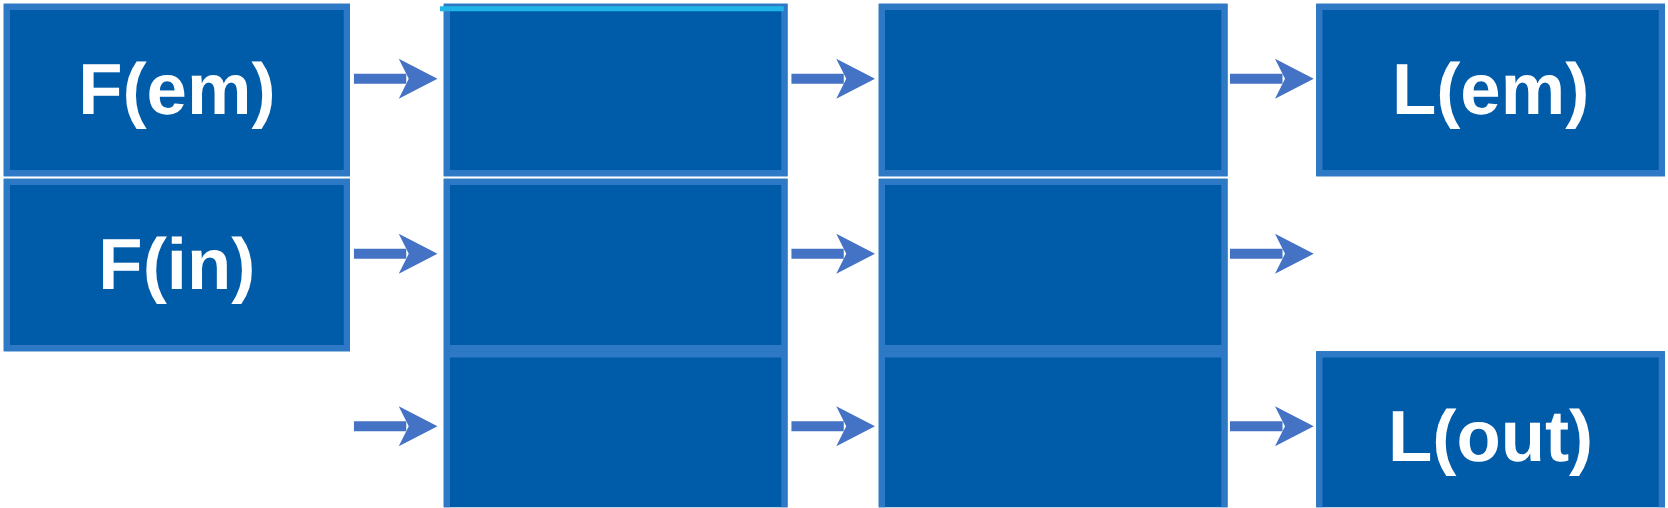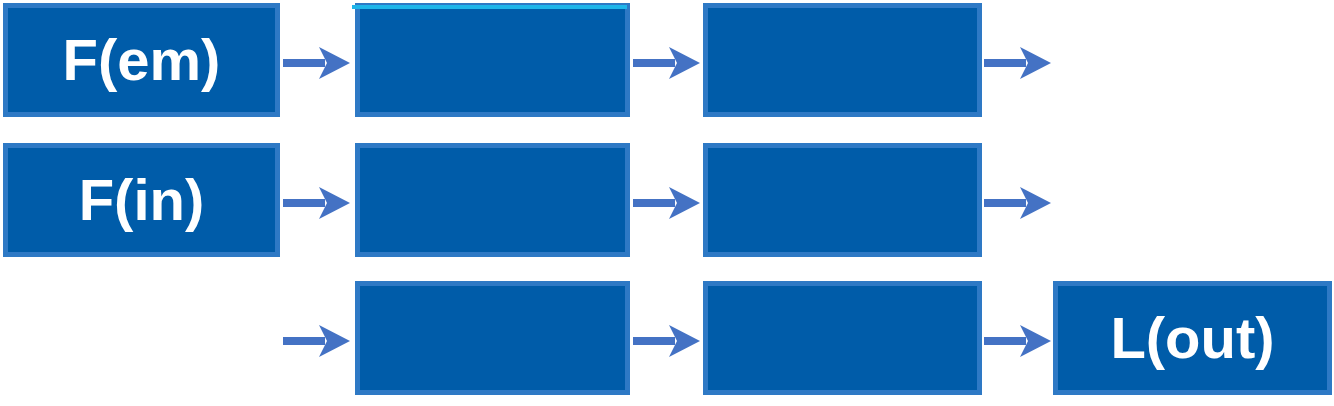--- a/index.html
+++ b/index.html
@@ -9,21 +9,21 @@
     height: 406px;
     background: var(--background, #ffffff);
     font-family: "Liberation Sans", sans-serif;
     overflow: hidden;
   }
   .row { position: absolute; left: 0; width: 100%; height: 114px; }
   .row-em  { top: 3px; }
   .row-in  { top: 143px; border-radius: 29px; }
   .row-out { top: 281px; }
   .box {
-    position: absolute; top: 0; height: 114px;
+    position: absolute; top: 0; height: 138px;
     background: var(--box-fill, #005CA9);
     border: 5px solid var(--box-border, #2E79C5);
     box-sizing: border-box;
     display: flex; align-items: center; justify-content: center;
   }
   .c1 { left: 3px;    width: 277px; }
   .c2 { left: 355px;  width: 275px; }
   .c3 { left: 703px;  width: 279px; }
   .c4 { left: 1053px; width: 279px; }
   .box-label {
@@ -74,20 +74,23 @@
     </span>
     <div class="box c3">
       <span class="box-label"></span>
     </div>
     <span class="arrow a3">
       <svg viewBox="0 0 68 38" xmlns="http://www.w3.org/2000/svg">
         <rect class="shaft" x="0" y="15" width="42" height="8"></rect>
         <polygon class="head" points="36,3 67,19 36,35 44,19"></polygon>
       </svg>
     </span>
+    <div class="box c4">
+      <span class="box-label">L(em)</span>
+    </div>
   </div>
 
   <div class="row row-in">
     <div class="box c1">
       <span class="box-label">F(in)</span>
     </div>
     <span class="arrow a1">
       <svg viewBox="0 0 68 38" xmlns="http://www.w3.org/2000/svg">
         <rect class="shaft" x="0" y="15" width="42" height="8"></rect>
         <polygon class="head" points="36,3 67,19 36,35 44,19"></polygon>

